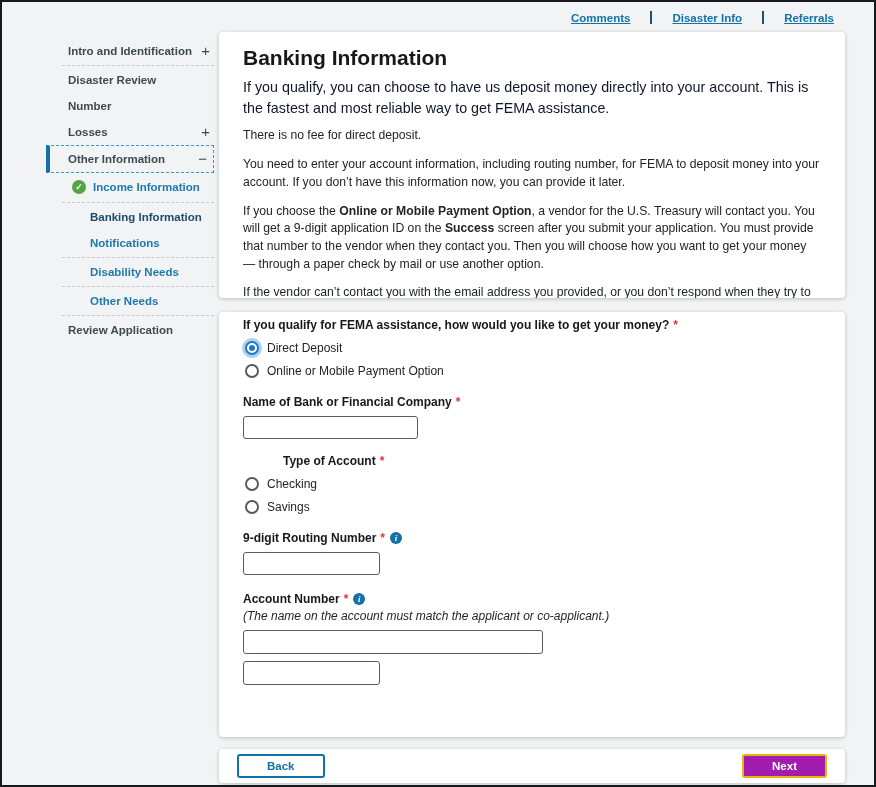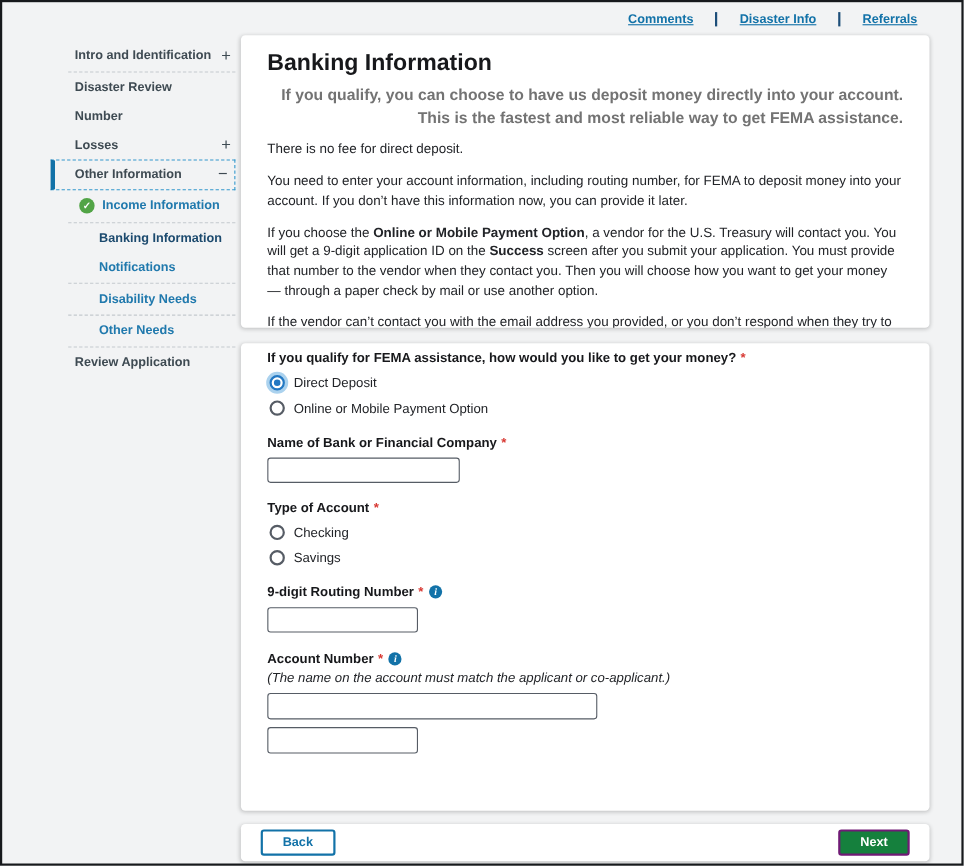--- a/index.html
+++ b/index.html
@@ -29,47 +29,47 @@
   .sep { border-top: 1px dashed #c3c9cd; margin: 1px 0; }
   .check-icon { width: 14px; height: 14px; border-radius: 50%; background: #52a446; color: #fff; font-size: 9px; line-height: 14px; text-align: center; font-weight: 700; flex: none; }
 
   
   .card { position: absolute; left: 217px; width: 626px; background: #fff; border-radius: 4px; box-shadow: 0 1px 4px rgba(0,0,0,.22); }
   .card1 { top: 30px; height: 266px; padding: 14px 24px; overflow: hidden; }
   .card2 { top: 310px; height: 425px; padding: 6px 24px; overflow: hidden; }
   .card3 { top: 747px; height: 34px; padding: 0 18px; display: flex; align-items: center; justify-content: space-between; }
 
   h1 { font-size: 21px; font-weight: 700; color: #17181b; margin: 0 0 7px; }
-  .subtitle { font-size: 14.3px; font-weight: 700; line-height: 1.45; color: #737373; margin: 0 0 9px; text-align: right; }
+  .subtitle { font-size: 14.3px; font-weight: 400; line-height: 1.45; color: #0f172a; margin: 0 0 9px; }
   .body { font-size: 12.2px; line-height: 1.45; color: #222428; margin: 0 0 11px; }
   .body strong { font-weight: 700; }
 
   .flabel { font-size: 12px; font-weight: 700; color: #17181b; }
   .req { color: #d83933; margin-left: 4px; font-weight: 700; }
   .info-icon { display: inline-block; width: 12px; height: 12px; border-radius: 50%; background: #1272a8; color: #fff; font-size: 9px; font-weight: 700; text-align: center; line-height: 12px; margin-left: 5px; vertical-align: 1px; font-family: "Liberation Serif", serif; font-style: italic; cursor: pointer; }
 
   .radio-row { display: flex; align-items: center; gap: 8px; margin: 9px 0 9px 2px; font-size: 12px; color: #222428; cursor: pointer; }
   .radio { width: 14px; height: 14px; border: 2px solid #565c65; border-radius: 50%; background: #fff; flex: none; position: relative; }
   .radio.selected { border-color: #2378c3; box-shadow: 0 0 0 3px #abd2ee; }
   .radio.selected::after { content: ""; position: absolute; inset: 2px; border-radius: 50%; background: #2378c3; }
 
   .text-input { display: block; height: 23px; border: 1px solid #565c65; border-radius: 3px; margin-top: 7px; padding: 0 6px; font-size: 12px; background: #fff; font-family: "Liberation Sans", sans-serif; }
   .w-bank { width: 175px; }
   .w-routing { width: 137px; }
   .w-account { width: 300px; height: 24px; }
   .w-verify { width: 137px; height: 24px; }
   .hint { font-size: 12px; font-style: italic; color: #222428; margin: 3px 0 5px; }
 
   .mt-q  { margin: 0 0 2px; }
-  .mt-15 { margin-top: 15px; }
+  .mt-15 { margin-top: 15px; margin-left: 40px; }
   .mt-17 { margin-top: 17px; }
 
-  .btn { font-family: "Liberation Sans", sans-serif; font-size: 11.5px; font-weight: 700; border-radius: 3px; padding: 4px 18px; cursor: pointer; }
+  .btn { font-family: "Liberation Sans", sans-serif; font-size: 11.5px; font-weight: 700; border-radius: 3px; padding: 4px 28px; cursor: pointer; }
   .btn-back { background: #fff; border: 2px solid #1272a8; color: #1272a8; }
-  .btn-next { background: #15803d; border: 2px solid #701a75; color: #fff; }
+  .btn-next { background: #a21caf; border: 2px solid #eab308; color: #fff; }
 </style>
 </head>
 <body>
 
 <nav class="topnav">
   <a>Comments</a>
   <span class="navsep"></span>
   <a>Disaster Info</a>
   <span class="navsep"></span>
   <a>Referrals</a>

